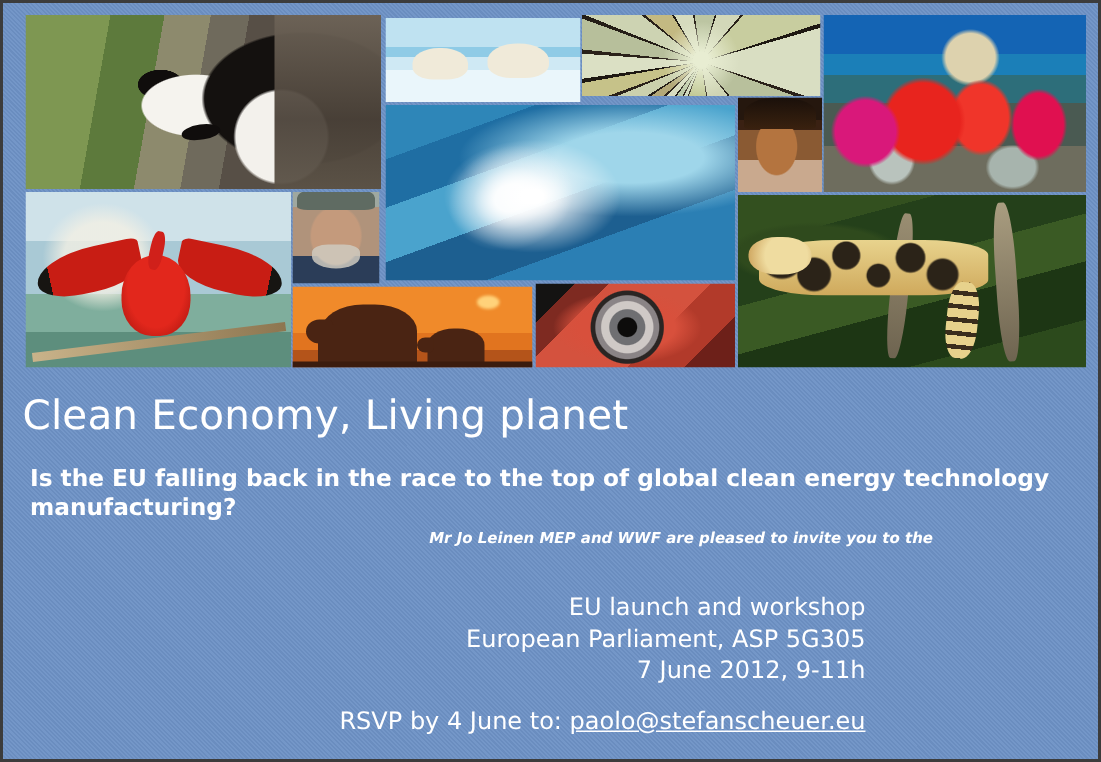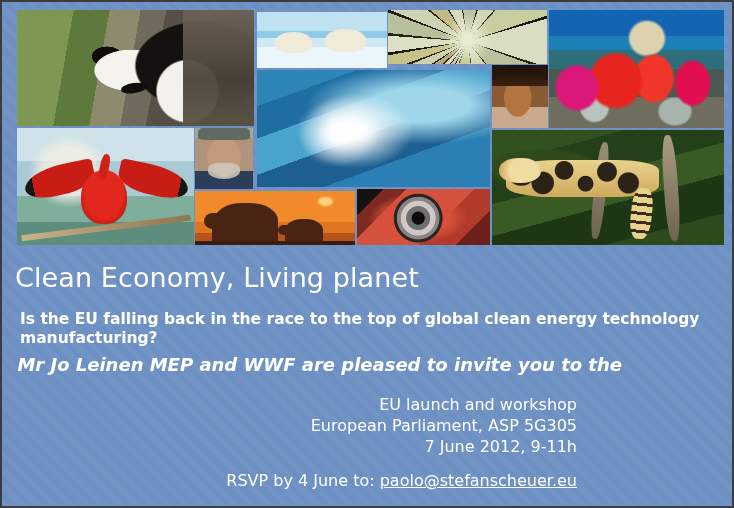--- a/index.html
+++ b/index.html
@@ -178,21 +178,21 @@
     color:#ffffff;font-size:27px;line-height:30px;font-weight:400;letter-spacing:.1px;
     white-space:nowrap;
   }
   .subtitle{
     position:absolute;left:18px;top:44px;width:690px;
     color:#ffffff;font-size:15.5px;line-height:19px;font-weight:bold;margin-top:16px;
   }
   .invite{
     position:absolute;left:0;top:104px;width:620px;
     text-align:right;
-    color:#ffffff;font-size:18px;font-weight:bold;font-style:italic;
+    color:#ffffff;font-size:10px;font-weight:bold;font-style:italic;
   }
   .details{
     position:absolute;right:11px;top:144px;width:700px;
     text-align:right;color:#ffffff;font-size:16px;line-height:21px;font-weight:400;
   }
   .rsvp{
     position:absolute;right:11px;top:221px;width:700px;
     text-align:right;color:#ffffff;font-size:16px;font-weight:400;
   }
   .rsvp .mail{text-decoration:underline;color:#ffffff;}

